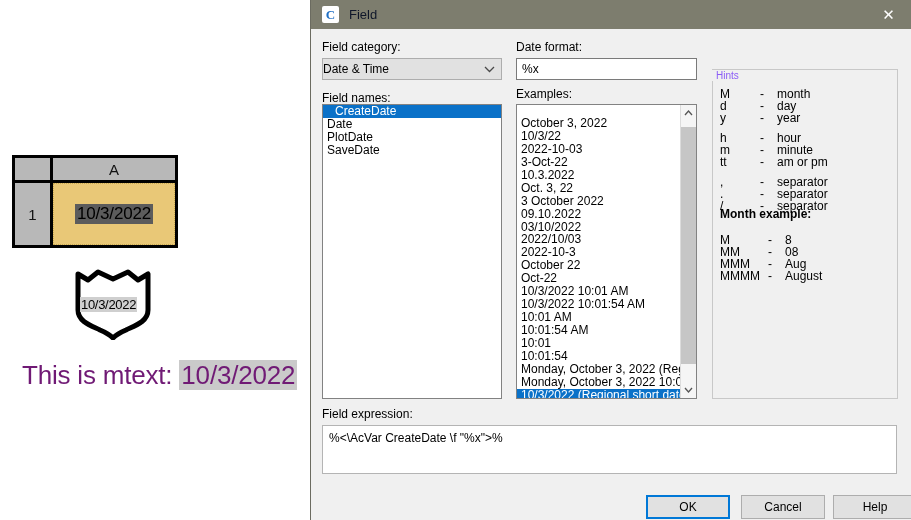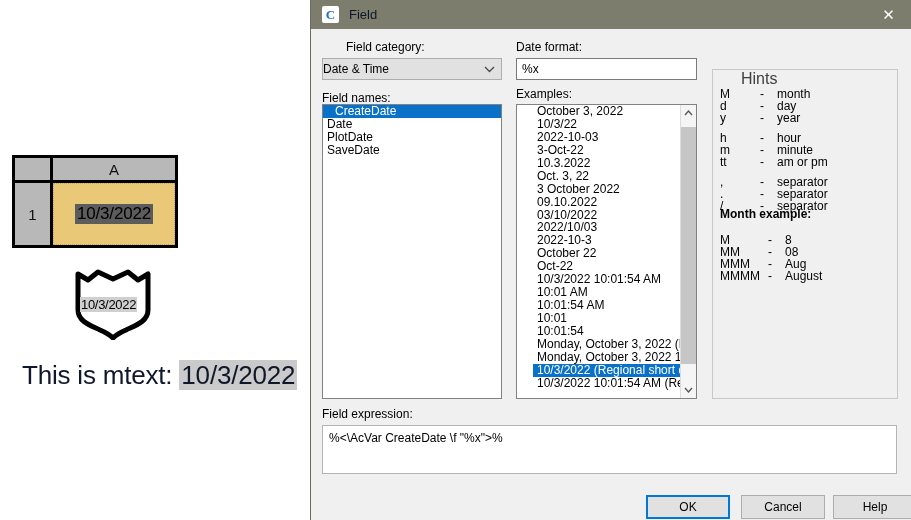--- a/index.html
+++ b/index.html
@@ -28,21 +28,21 @@
   .tbl .data-cell{width:122px;height:62px;background:#e9c877;box-sizing:border-box;
     border:1px dotted #c8a850;display:flex;align-items:center;justify-content:center;}
   .tbl .fieldtxt{background:#5c5c5c;color:#000;font-size:17px;padding:0 2px;letter-spacing:-0.2px;}
 
   
   #shield-wrap{position:absolute;left:72px;top:268px;width:82px;height:72px;}
   #shield-wrap svg{display:block;}
   .shield-label{position:absolute;left:8px;top:29px;background:#cfcfcf;font-size:13px;color:#000;padding:0 1px;letter-spacing:-0.3px;}
 
   
-  #mtext-line{position:absolute;left:22px;top:360px;font-size:26px;color:#0f172a;white-space:nowrap;letter-spacing:-0.2px;}
+  #mtext-line{position:absolute;left:22px;top:360px;font-size:26px;color:#701a75;white-space:nowrap;letter-spacing:-0.2px;}
   #mtext-line .mt-field{background:#cacaca;padding:0 2px;}
 
   
   #dialog{
     position:absolute;left:310px;top:0;width:601px;height:520px;
     background:#f0f0f0;
     border-left:1px solid #6b6b60;
     box-sizing:border-box;
   }
   #titlebar{height:29px;background:#7d7d6e;display:flex;align-items:center;position:relative;}
@@ -68,31 +68,31 @@
   #input-dateformat{position:absolute;left:205px;top:29px;width:181px;height:22px;background:#fff;
     border:1px solid #7a7a7a;box-sizing:border-box;font-size:12px;padding-left:5px;color:#000;
     font-family:"Liberation Sans",sans-serif;outline:none;}
 
   
   .listbox{position:absolute;background:#fff;border:1px solid #828282;box-sizing:border-box;overflow:hidden;}
   #list-fieldnames{left:11px;top:75px;width:180px;height:295px;}
   #list-examples{left:205px;top:75px;width:181px;height:295px;}
   .li{height:12.95px;line-height:13px;font-size:12px;padding-left:4px;white-space:nowrap;color:#000;overflow:hidden;}
   .li.sel{background:#0a71c8;color:#ffffff;}
-  #ex-items{position:absolute;left:0;top:0;width:163px;padding-left:16px;}
+  #ex-items{position:absolute;left:0;top:12px;width:163px;}
 
   
   #ex-scroll{position:absolute;right:0;top:0;width:16px;height:100%;background:#f5f5f5;border-left:1px solid #dcdcdc;box-sizing:border-box;}
   .sb-arrow{height:16px;display:flex;align-items:center;justify-content:center;background:#f5f5f5;}
   .sb-arrow svg{display:block;}
   #ex-thumb{position:absolute;left:0;top:22px;width:15px;height:237px;background:#c6c6c6;}
 
   
   #hints-group{position:absolute;left:401px;top:40px;width:186px;height:330px;border:1px solid #c8c8c8;background:#f0f0f0;box-sizing:border-box;}
-  #hints-legend{position:absolute;left:426px;top:41px;background:#f0f0f0;padding:0 4px;font-size:16px;color:#404040;}
+  #hints-legend{position:absolute;left:401px;top:41px;background:#f0f0f0;padding:0 4px;font-size:10px;color:#8b5cf6;}
   .hintrow{position:absolute;font-size:12px;color:#000;white-space:nowrap;}
   .hintrow .k{position:absolute;left:0;}
   .hintrow .d{position:absolute;left:40px;}
   .hintrow .v{position:absolute;left:57px;}
   .hintrow.m .d{left:48px;}
   .hintrow.m .v{left:65px;}
 
   
   #expr-box{position:absolute;left:11px;top:396px;width:575px;height:49px;background:#fff;border:1px solid #b4b4b4;box-sizing:border-box;
     font-size:12px;padding:5px 0 0 6px;color:#000;}
@@ -142,21 +142,21 @@
   <div id="titlebar">
     <div id="app-icon">
         <span>C</span>
       </div>
     <div id="title-text">Field</div>
     <div id="close-btn">✕</div>
   </div>
 
   <div id="dlg-body">
 
-    <div class="lbl" style="left:11px;top:11px;margin-left:24px;">Field category:</div>
+    <div class="lbl" style="left:11px;top:11px;">Field category:</div>
     <div class="lbl" style="left:11px;top:62px;text-align:center;">Field names:</div>
     <div class="lbl" style="left:205px;top:11px;">Date format:</div>
     <div class="lbl" style="left:205px;top:58px;">Examples:</div>
     <div class="lbl" style="left:11px;top:378px;">Field expression:</div>
 
     <div id="combo-category">
       <div class="cv">Date &amp; Time</div>
       <div class="arrow">
         <svg width="11" height="7" viewBox="0 0 11 7">
             <path d="M1 1 L5.5 5.5 L10 1" fill="none" stroke="#4a4a4a" stroke-width="1.3"></path>
@@ -183,20 +183,21 @@
           <div class="li">3-Oct-22</div>
           <div class="li">10.3.2022</div>
           <div class="li">Oct. 3, 22</div>
           <div class="li">3 October 2022</div>
           <div class="li">09.10.2022</div>
           <div class="li">03/10/2022</div>
           <div class="li">2022/10/03</div>
           <div class="li">2022-10-3</div>
           <div class="li">October 22</div>
           <div class="li">Oct-22</div>
+          <div class="li">10/3/2022 10:01 AM</div>
           <div class="li">10/3/2022 10:01:54 AM</div>
           <div class="li">10:01 AM</div>
           <div class="li">10:01:54 AM</div>
           <div class="li">10:01</div>
           <div class="li">10:01:54</div>
           <div class="li">Monday, October 3, 2022 (Regio</div>
           <div class="li">Monday, October 3, 2022 10:01:</div>
           <div class="li sel">10/3/2022 (Regional short date)</div>
           <div class="li">10/3/2022 10:01:54 AM (Region</div>
         </div>

